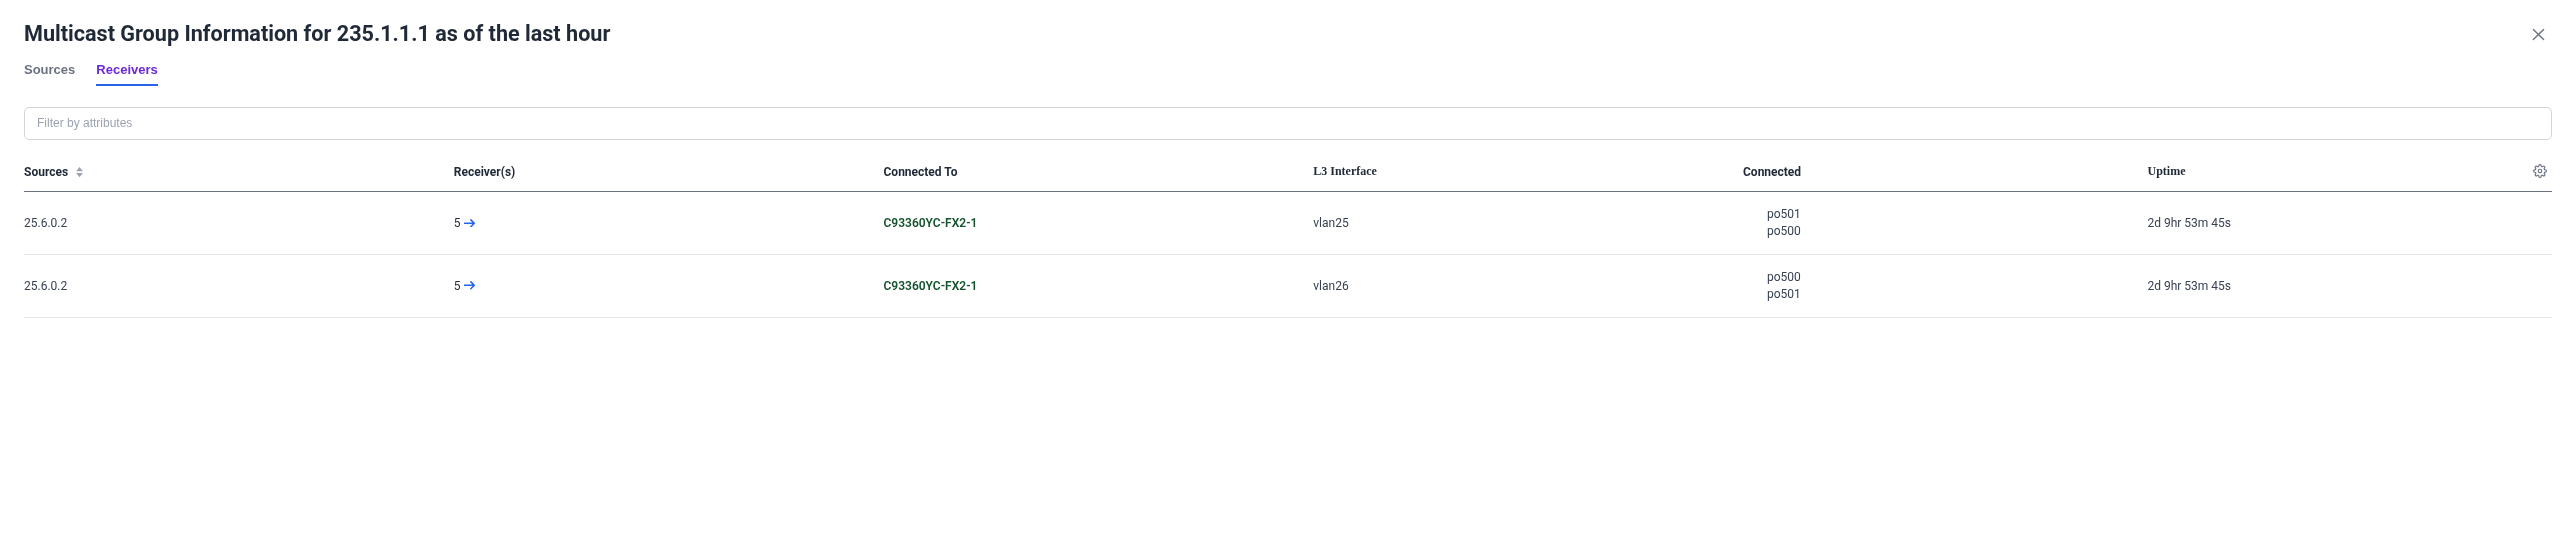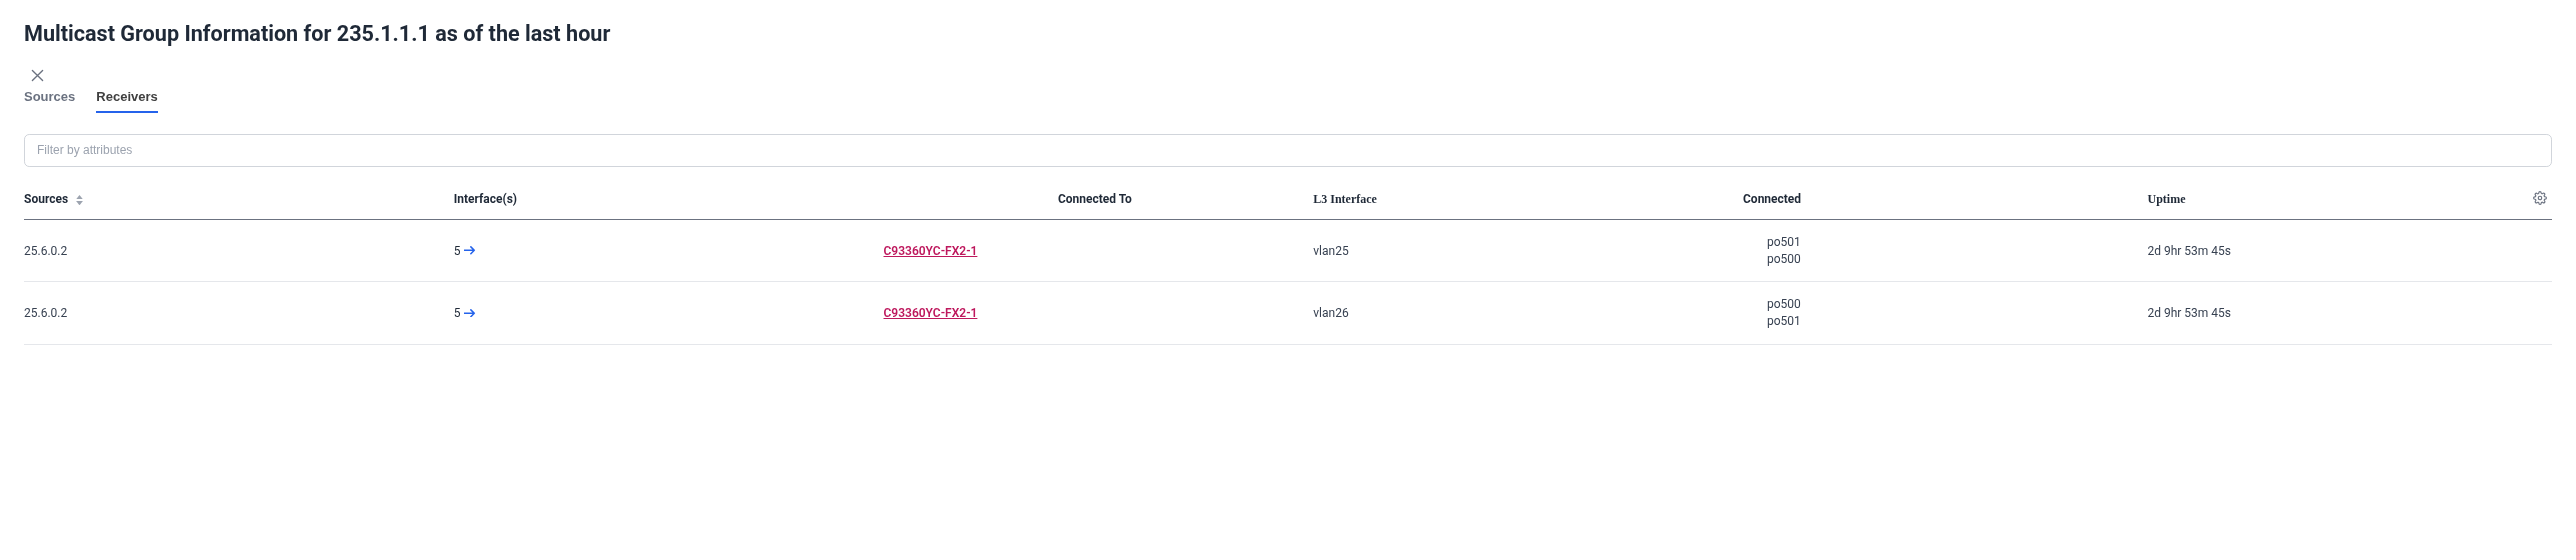--- a/index.html
+++ b/index.html
@@ -8,21 +8,20 @@
     padding: 21px 24px;
     font-family: -apple-system, BlinkMacSystemFont, "Segoe UI", Roboto, Helvetica, Arial, sans-serif;
     color: #1f2937;
     background: #fff;
     font-size: 12px;
   }
   .header-row {
     display: flex;
     justify-content: space-between;
     align-items: flex-start;
-    flex-direction: column;
   }
   .page-title {
     font-size: 21.6px;
     font-weight: 700;
     color: #1f2937;
     margin: 0 0 15.5px 0;
   }
   .close-btn {
     background: none;
     border: none;
@@ -42,21 +41,21 @@
     font-weight: 600;
     color: #6b7280;
     border-bottom: 2.6px solid transparent;
     cursor: pointer;
     background: none;
     border-top: none;
     border-left: none;
     border-right: none;
   }
   .tab.active {
-    color: #404040;
+    color: #6d28d9;
     border-bottom-color: #2563eb;
   }
   .filter-wrap {
     border: 0.9px solid #d1d5db;
     border-radius: 5.2px;
     padding: 0;
     margin-bottom: 14px;
   }
   .filter-input {
     width: 100%;
@@ -88,29 +87,29 @@
     font-size: 12px;
     color: #374151;
   }
   .sort-icon {
     display: inline-flex;
     flex-direction: column;
     margin-left: 5.2px;
     vertical-align: middle;
     line-height: 0;
   }
-  .link-cell { color: #be185d; font-weight: 600; cursor: pointer; text-decoration: underline; }
+  .link-cell { color: #14532d; font-weight: 600; cursor: pointer; }
   .receiver-link { color: #1f2937; cursor: pointer; display: inline-flex; align-items: center; gap: 3.5px; }
   .receiver-link .arrow { color: #2563eb; }
   .gear-th { width: 24px; text-align: right; padding-right: 3.5px; }
   .gear-btn { background: none; border: none; padding: 1.7px; cursor: pointer; color: #6b7280; line-height: 0; }
   .iface-stack div { line-height: 1.4; margin-left: 24px; }
   .col-sources   { width: 17%; }
   .col-receivers { width: 17%; }
-  .col-connected { width: 17%; text-align: center; }
+  .col-connected { width: 17%; }
   .col-l3        { width: 17%; font-family: Liberation Serif, serif; }
   .col-interface { width: 16%; }
   .col-uptime    { width: 14%; font-family: Liberation Serif, serif; }
 </style>
 </head>
 <body>
 
 <div class="header-row">
   <h1 class="page-title">Multicast Group Information for 235.1.1.1 as of the last hour</h1>
   <button class="close-btn">
@@ -139,21 +138,21 @@
         <span class="sort-icon">
           <svg width="7" height="4.3" viewBox="0 0 8 5">
               <path d="M4 0 L8 5 L0 5 Z" fill="#9ca3af"></path>
             </svg>
           <svg width="7" height="4.3" viewBox="0 0 8 5" style="margin-top:1.7px">
               <path d="M4 5 L8 0 L0 0 Z" fill="#9ca3af"></path>
             </svg>
         </span>
       </th>
       <th class="col-receivers">
-        <span>Interface(s)</span>
+        <span>Receiver(s)</span>
       </th>
       <th class="col-connected">
         <span>Connected To</span>
       </th>
       <th class="col-l3">
         <span>L3 Interface</span>
       </th>
       <th class="col-interface">
         <span>Connected</span>
       </th>

